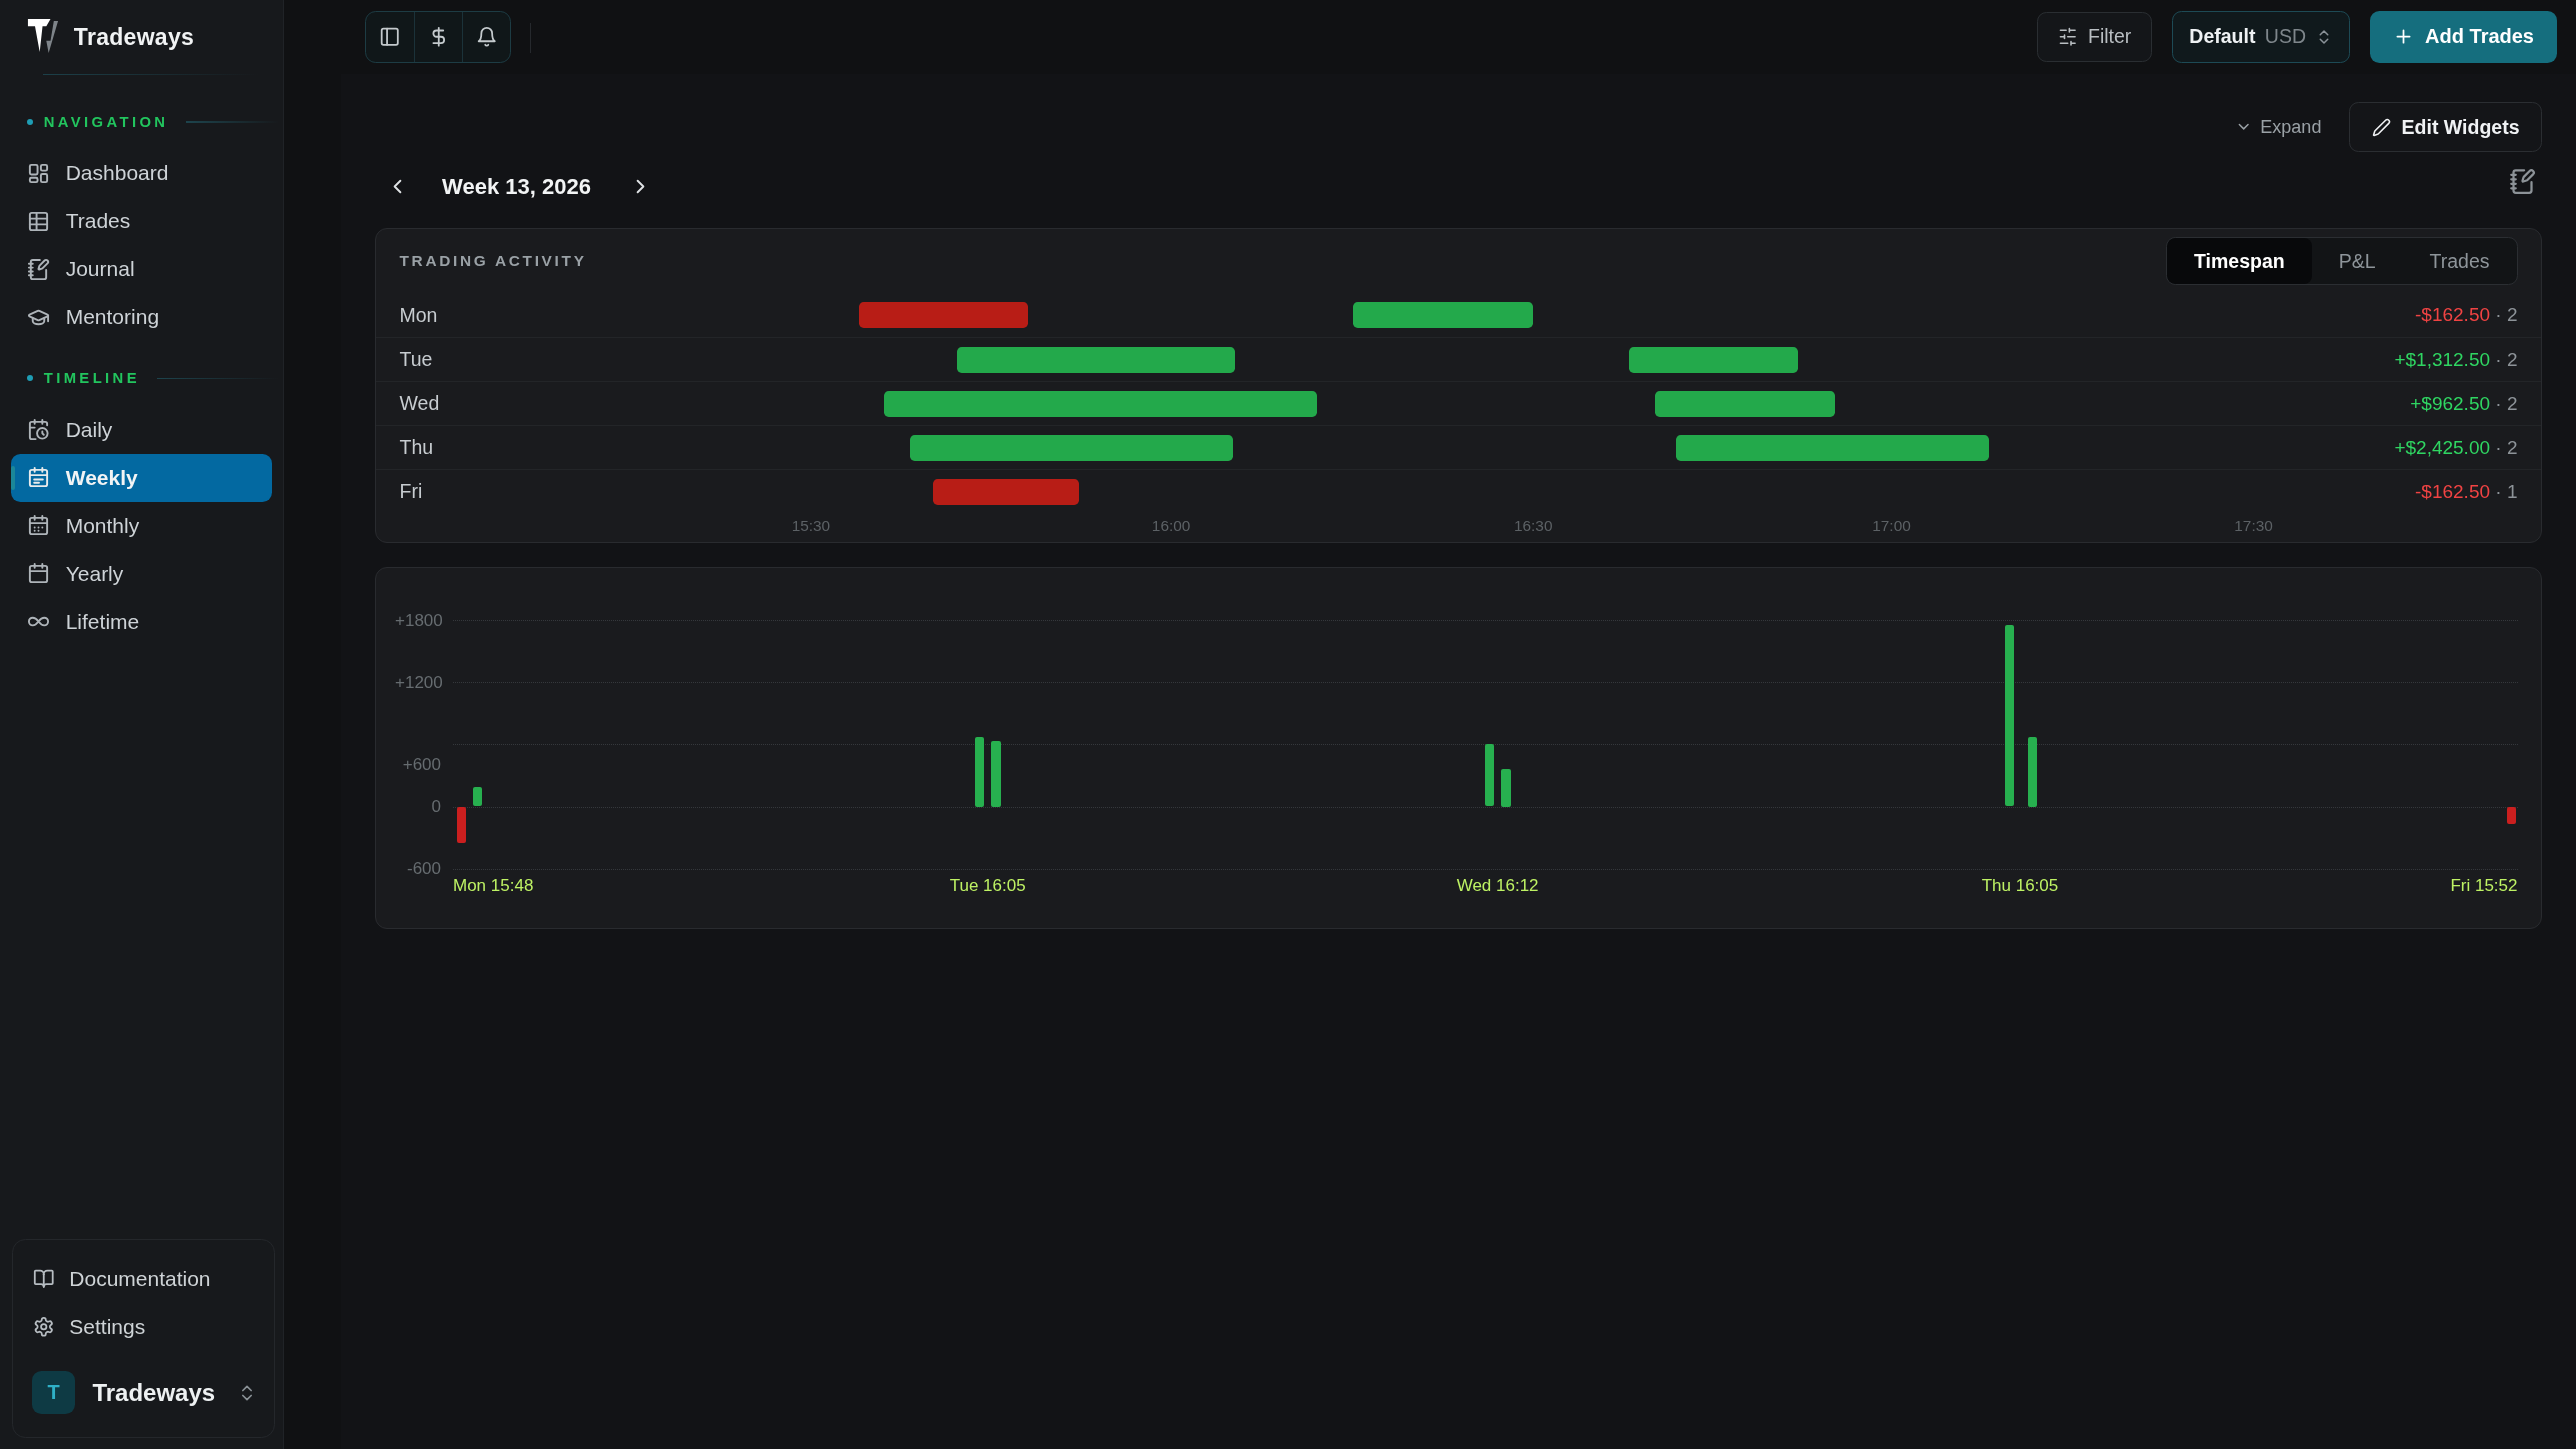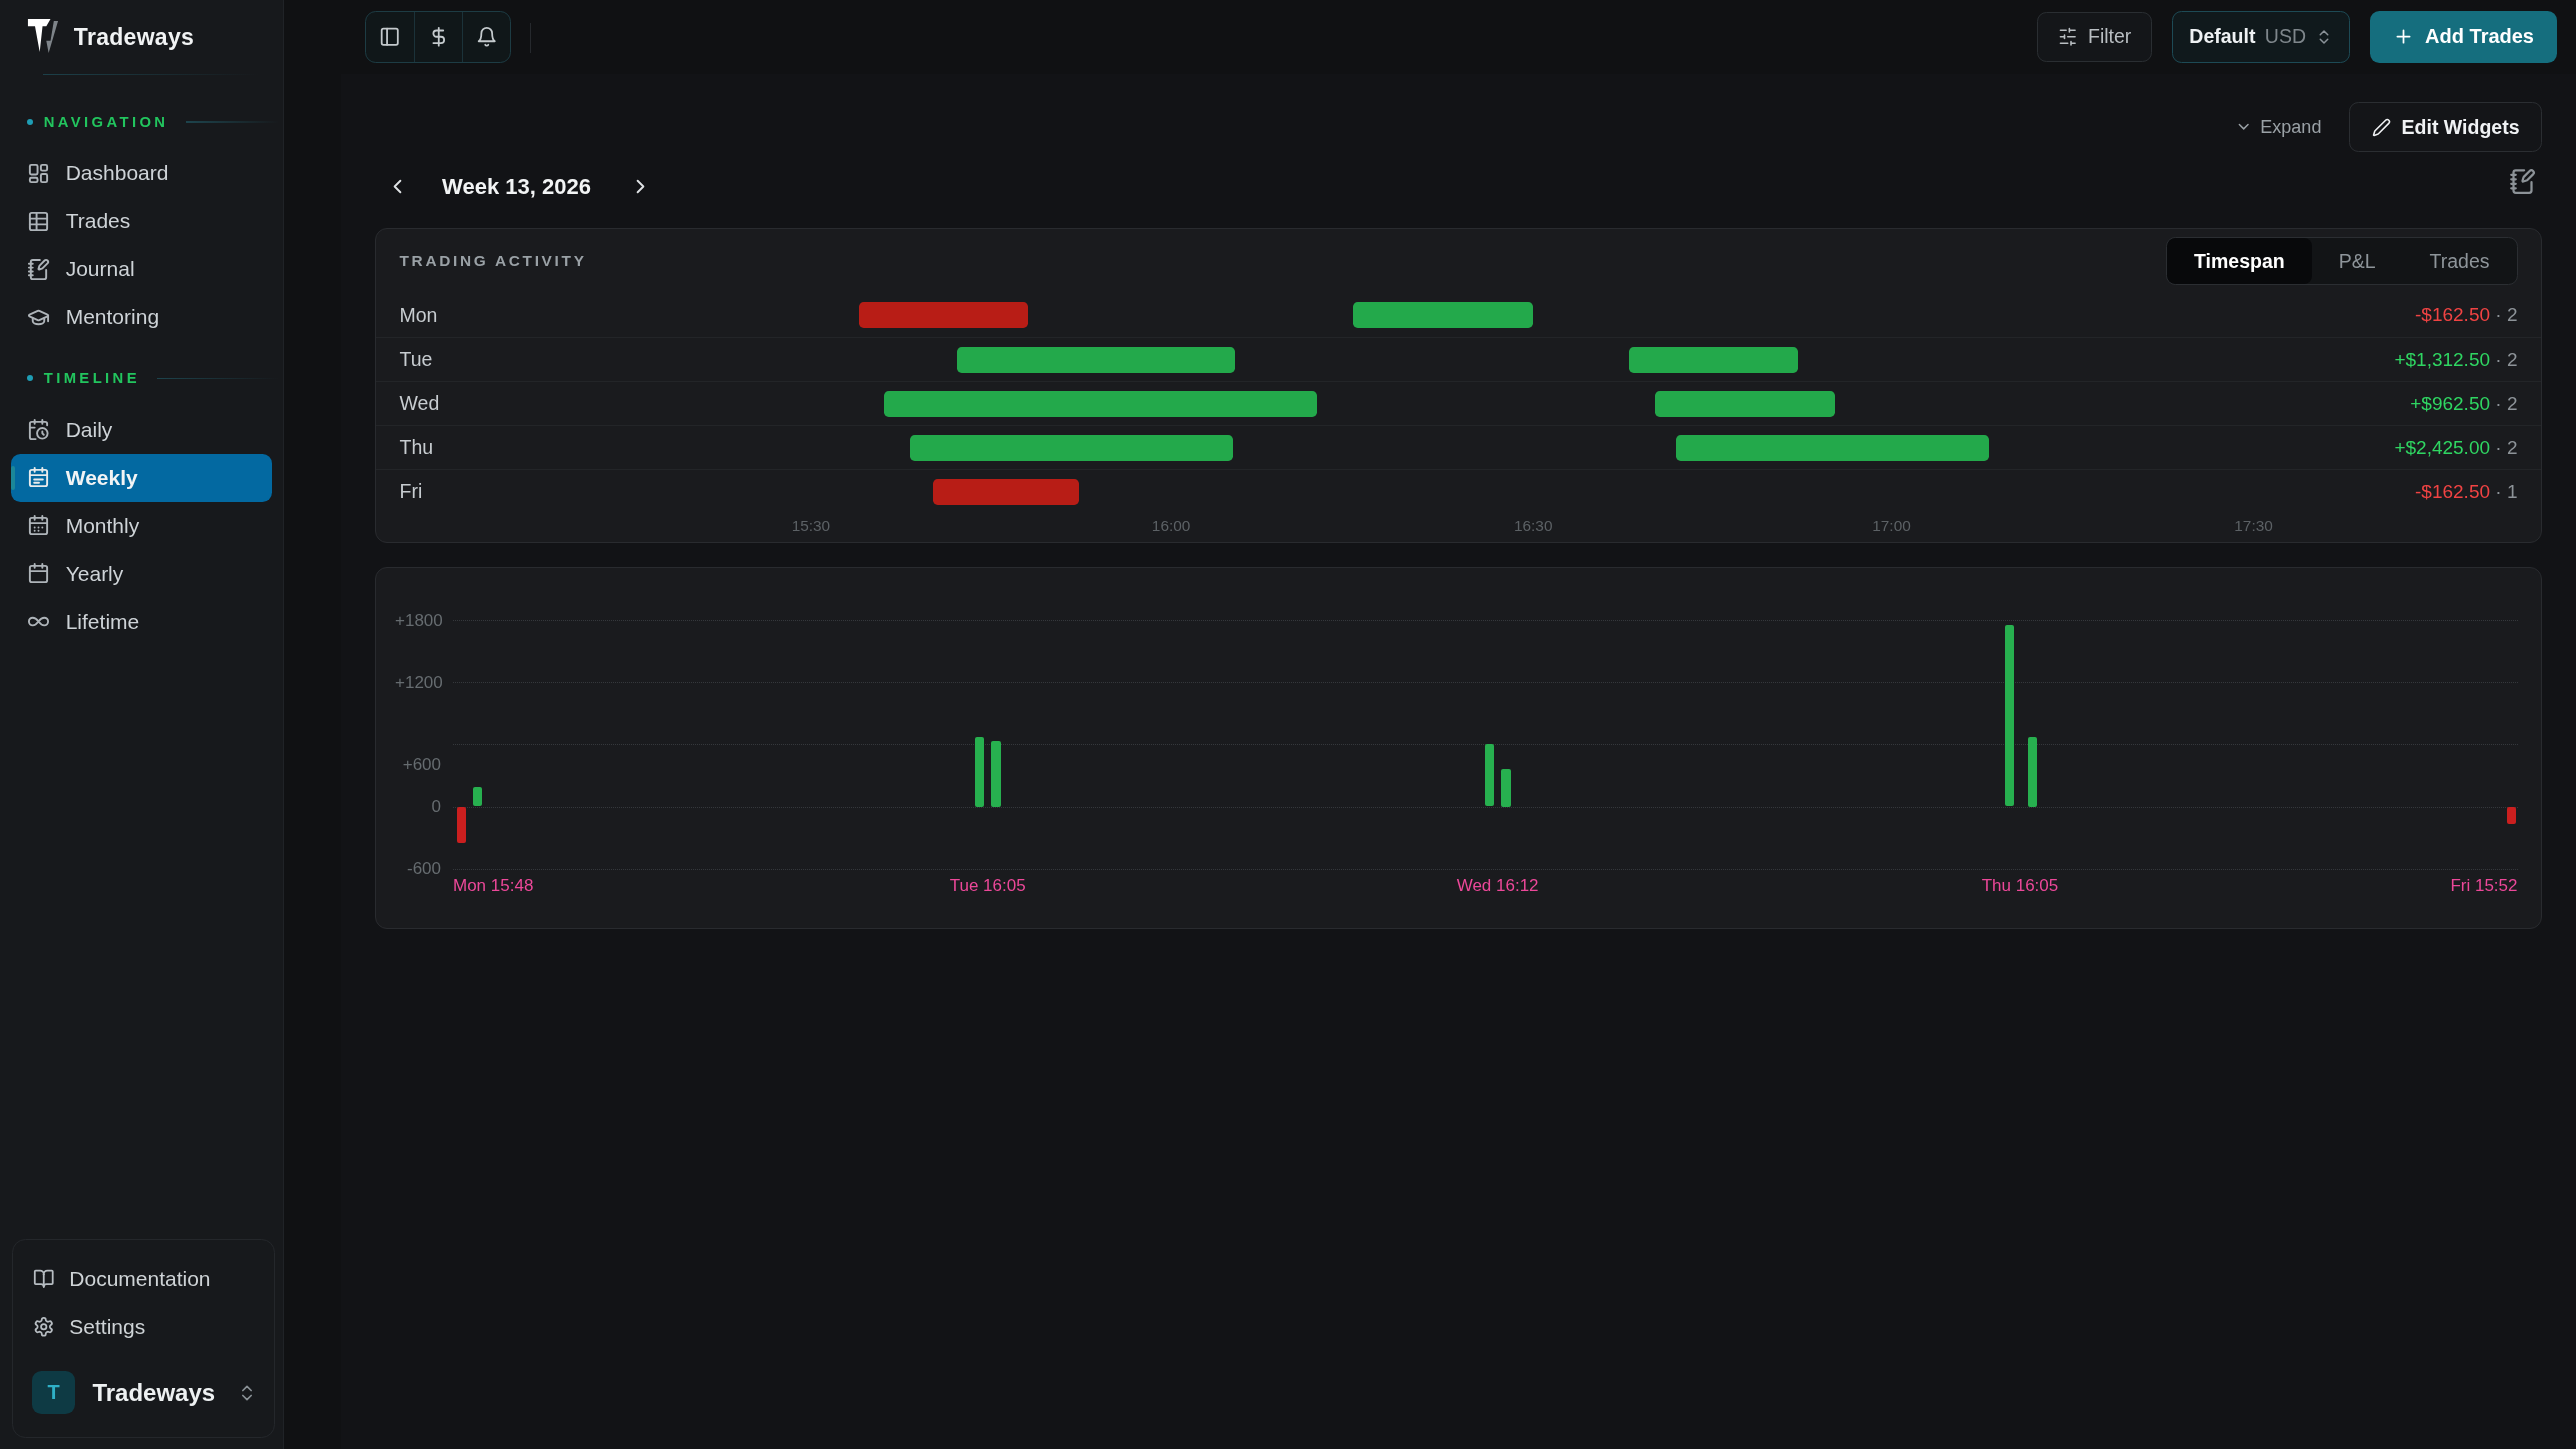--- a/index.html
+++ b/index.html
@@ -107,21 +107,21 @@
   .val .pnl.neg { color:#f04343; }
   .val .cnt { color:#8d9398; }
 
   .axis { position:relative; height:25.5px; margin-left:101px; margin-right:188px; }
   .axis .tick { position:absolute; top:4px; transform:translateX(-50%); font-size:15.4px; color:#5c6165; }
 
   .plot { position:absolute; left:77px; right:23.5px; top:52px; height:249px; }
   .grid { position:absolute; left:0; right:0; border-top:1.3px dotted #35383c; }
   .ylab { position:absolute; left:-58px; width:46px; text-align:right; font-size:17px; color:#666c70; }
   .cbar { position:absolute; width:9.4px; border-radius:2px; cursor:pointer; }
-  .xlab { position:absolute; top:256px; font-size:17px; color:#ec4899; white-space:nowrap; }
+  .xlab { position:absolute; top:256px; font-size:17px; color:#bef264; white-space:nowrap; }
 </style>
 </head>
 <body>
 
 <div class="app">
 
   <aside class="sidebar">
     <div class="logo-row">
       <svg viewBox="0 0 34 40">
         <path d="M1 1 H25 L20.5 8.5 H16.5 L13.5 36 L8.5 8.5 H1 Z" fill="#ffffff"></path>

